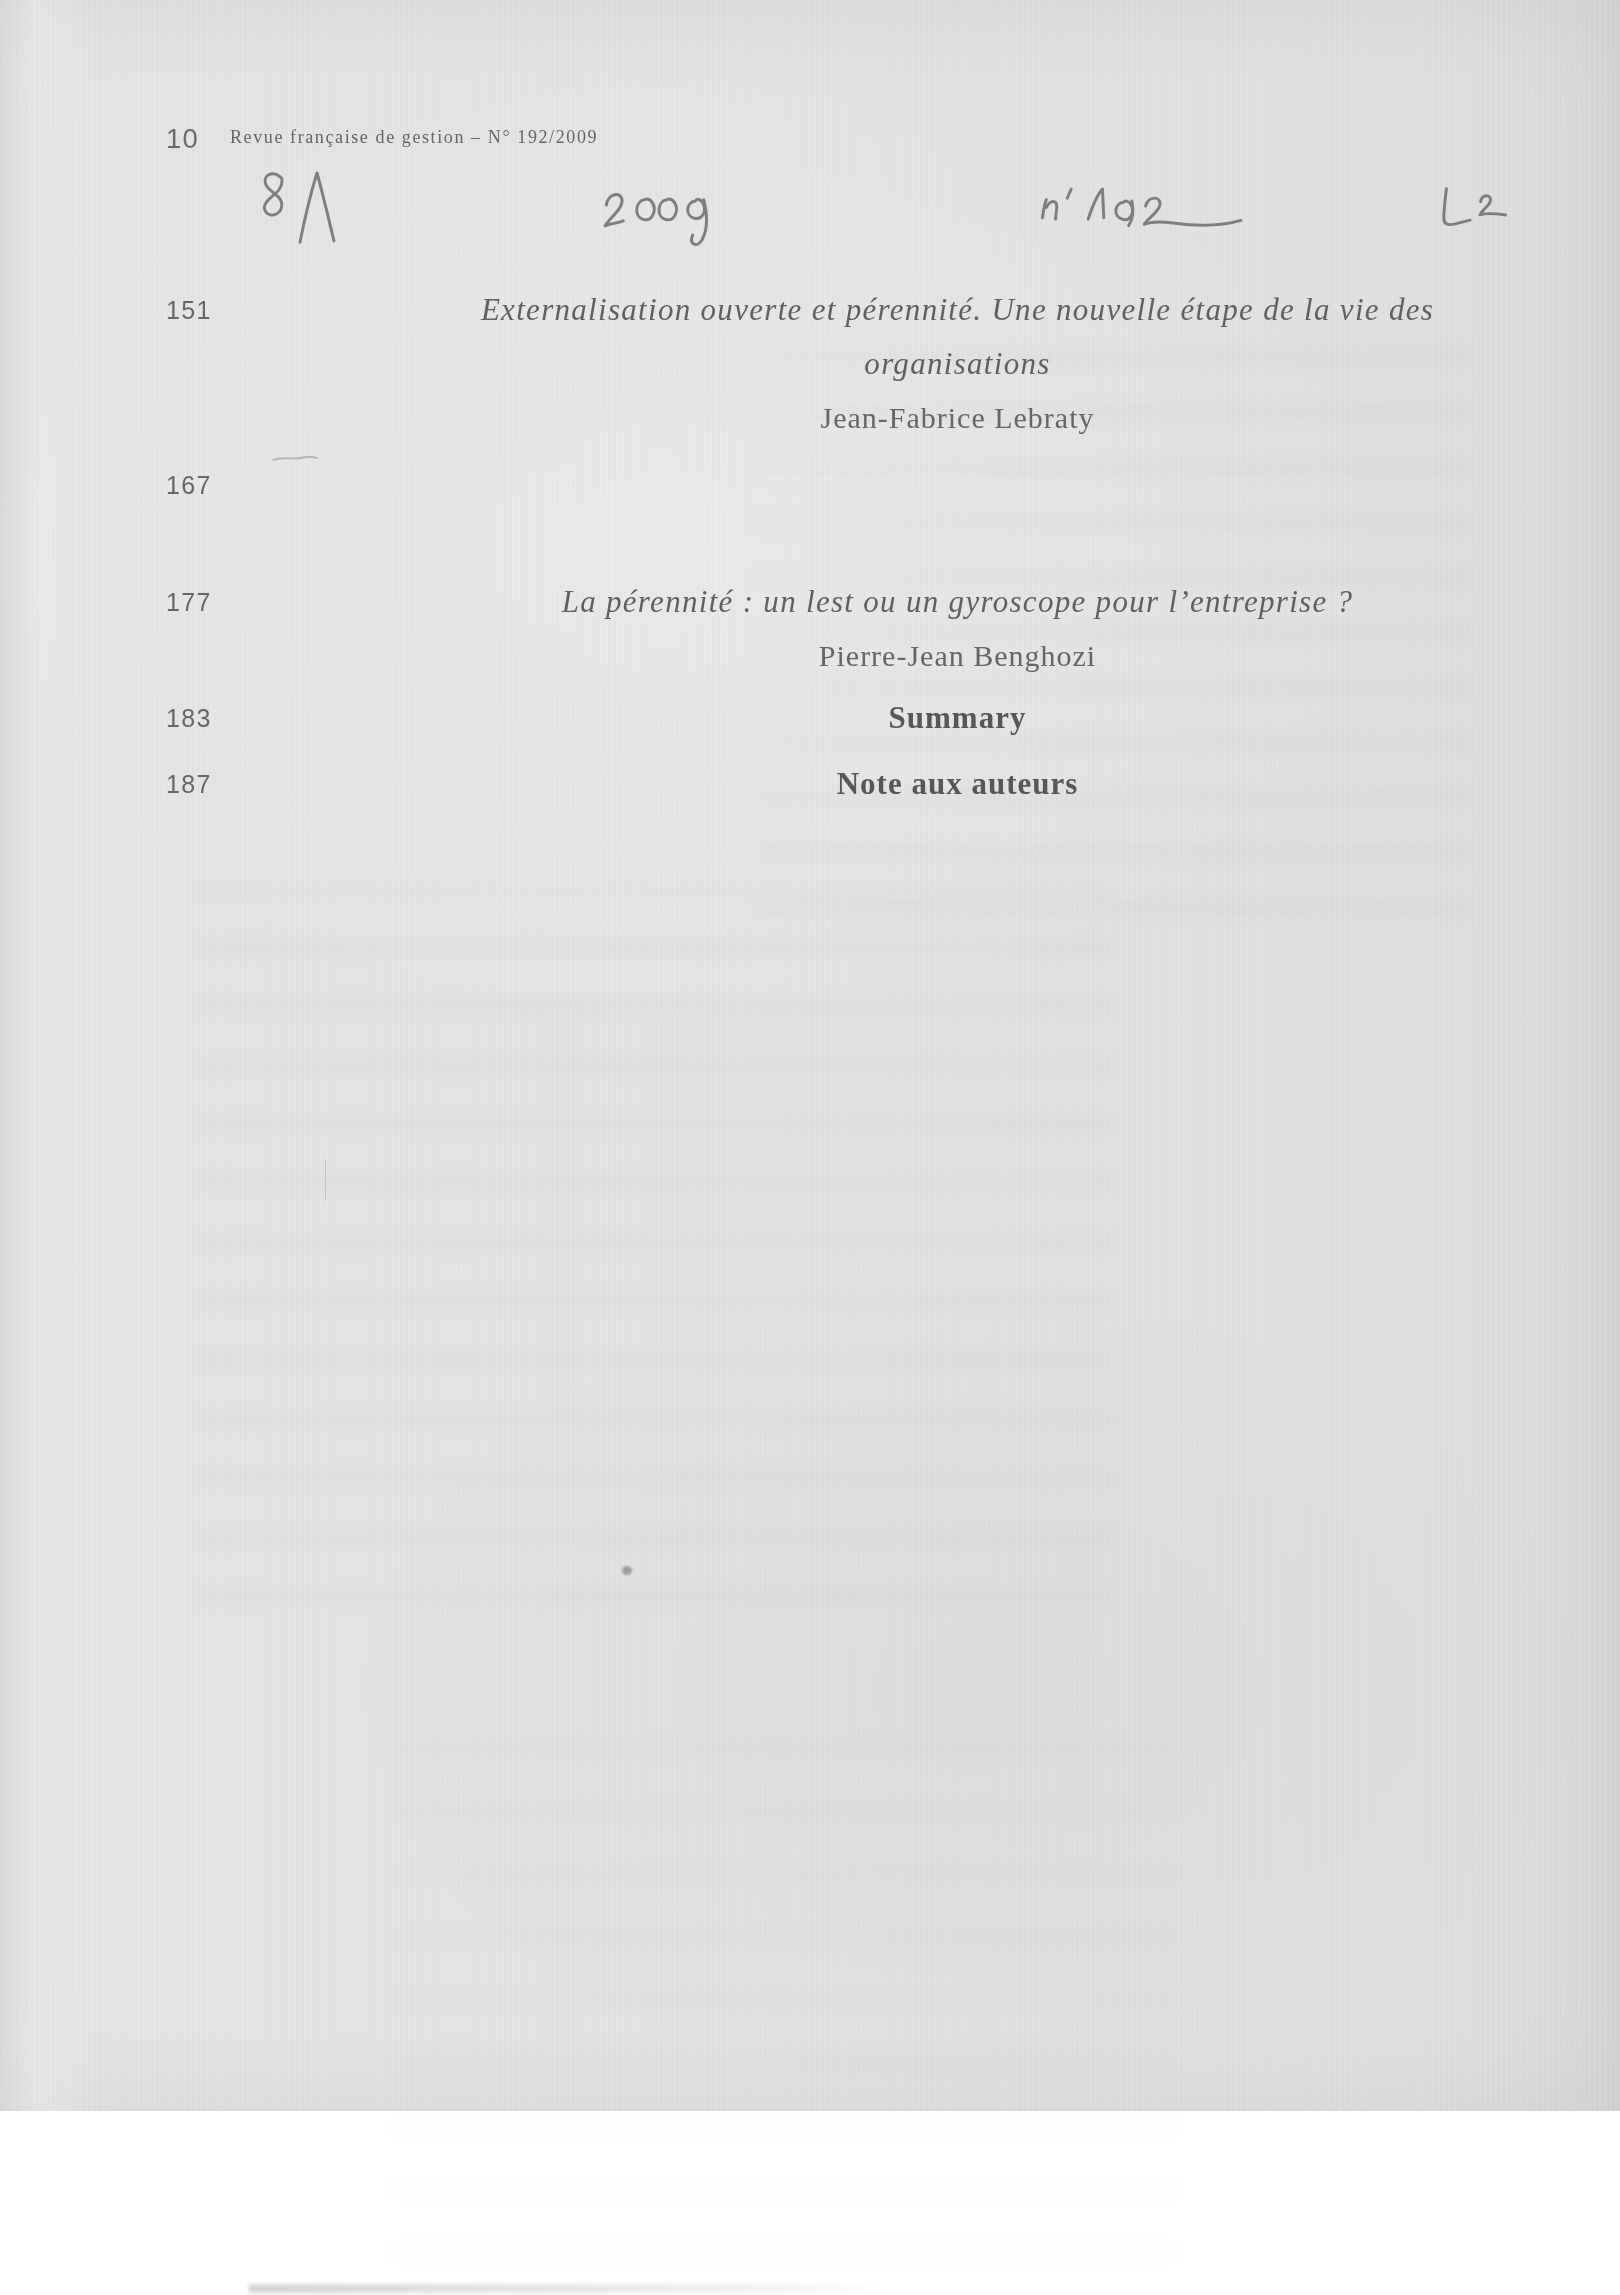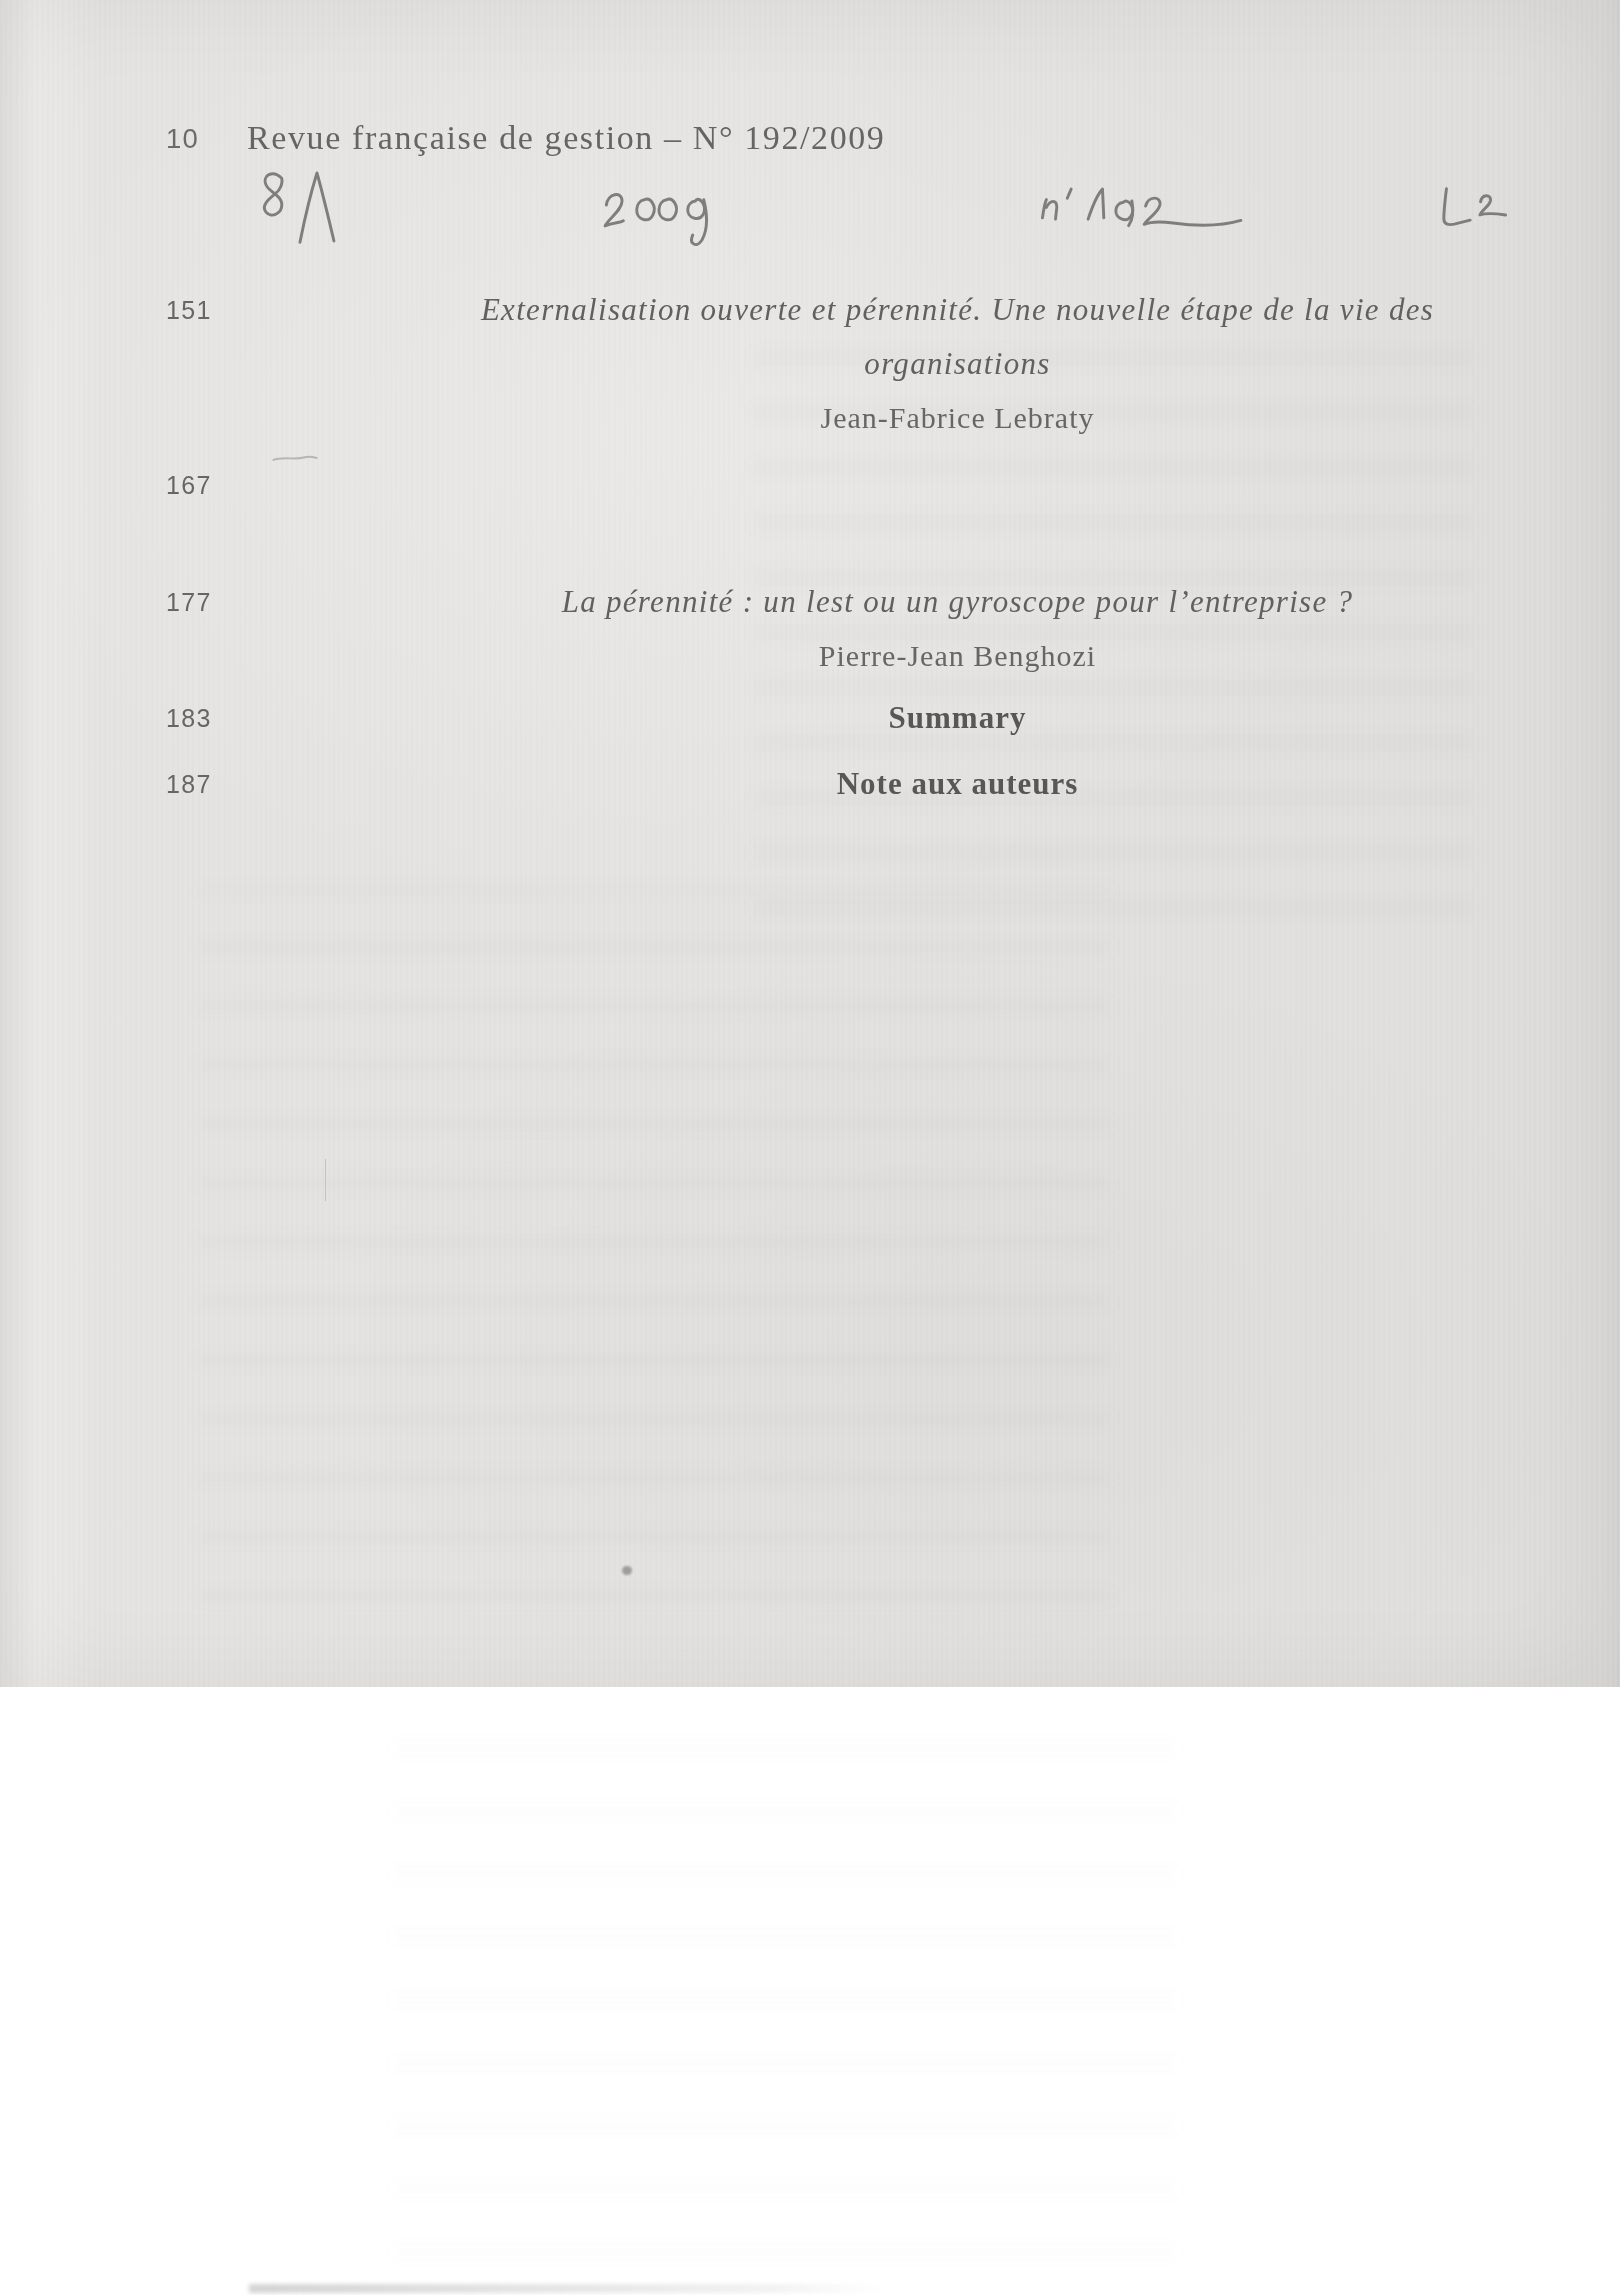--- a/index.html
+++ b/index.html
@@ -2,21 +2,21 @@
 <html style="font-size:10.5px"><head>
 <meta charset="utf-8">
 <style>
   html,body{margin:0;padding:0;}
   body{
     width:1621px;height:2295px;
     font-family:"Liberation Serif", serif;
     overflow:hidden;
   }
   .page{
-    position:relative;width:1621px;height:1687px;
+    position:relative;width:1621px;height:2111px;
     background:
       radial-gradient(ellipse 1047px 720px at 42% 26%, rgba(255,255,255,.22), rgba(255,255,255,0) 70%),
       radial-gradient(ellipse 916px 589px at 60% 80%, rgba(0,0,0,.02), rgba(0,0,0,0) 75%),
       repeating-linear-gradient(90deg, rgba(0,0,0,.012) 0 2px, rgba(255,255,255,.015) 2px 5.2px),
       linear-gradient(90deg,#e2e1df 0%,#ecebe9 2.2%,#e5e4e2 6%,#e4e3e1 45%,#e1e0de 88%,#dbdad8 99%,#d7d6d4 100%),
       #e3e2e0;
     box-shadow: inset 0 0 105px rgba(0,0,0,.05);
   }
   
   .mottle{position:absolute;pointer-events:none;filter:blur(6.5px);}
@@ -27,22 +27,22 @@
   .m3{left:393px;top:1735px;width:785px;height:524px;
       background:repeating-linear-gradient(0deg, rgba(90,90,90,.015) 0 14.4px, rgba(90,90,90,0) 14.4px 63px);}
 
   .print{color:#606060;filter:blur(0.4px);}
   .pagenum-header{
     position:absolute;left:166px;top:124px;
     font-family:"Liberation Sans", sans-serif;
     font-size:27.5px;line-height:30px;letter-spacing:1.3px;color:#6b6b6b;
   }
   .journal{
-    position:absolute;left:247px;top:122px;
-    font-size:34px;line-height:31px;letter-spacing:1.6px;color:#656565;
+    position:absolute;left:230px;top:122px;
+    font-size:18px;line-height:31px;letter-spacing:1.6px;color:#656565;
   }
 
   .toc-row{position:absolute;left:0;top:0;width:1621px;}
   .toc-num{
     position:absolute;left:166px;top:0;width:105px;
     font-family:"Liberation Sans", sans-serif;
     font-size:25px;line-height:54px;letter-spacing:1.3px;color:#666;
   }
   .toc-body{position:absolute;left:342px;top:0;width:1231px;text-align:center;}
   .toc-title{font-style:italic;font-size:31px;line-height:54px;letter-spacing:1.3px;}

